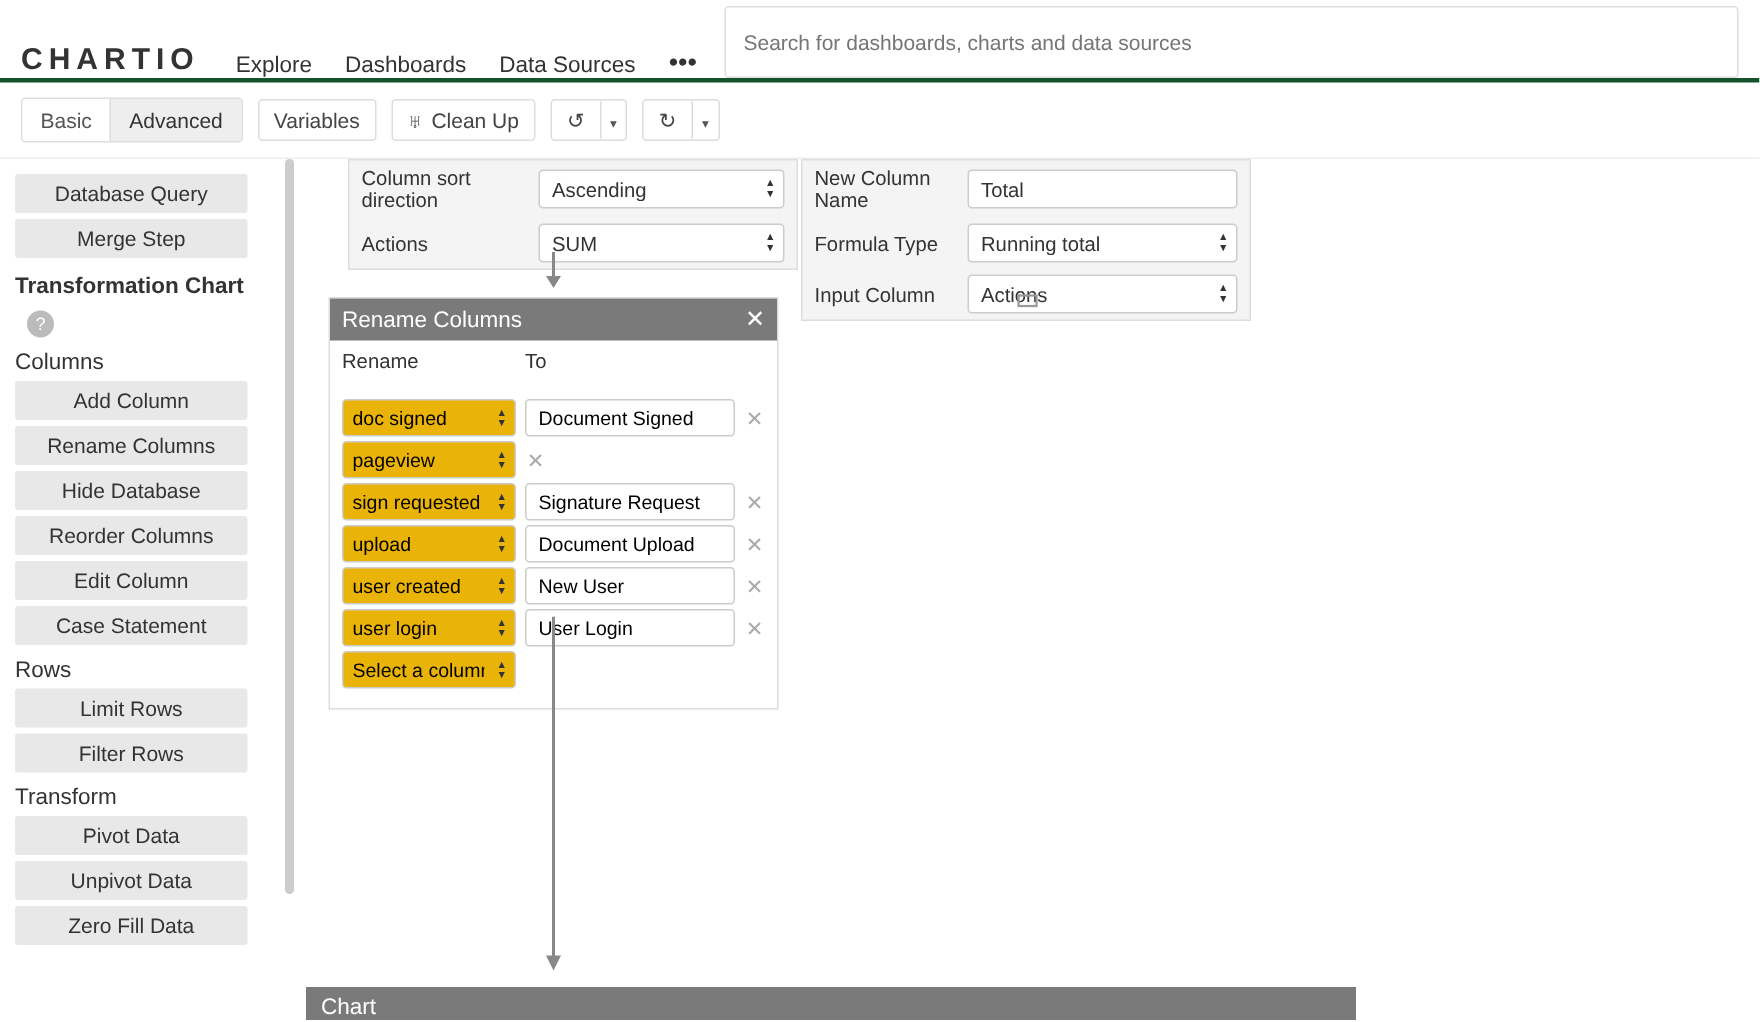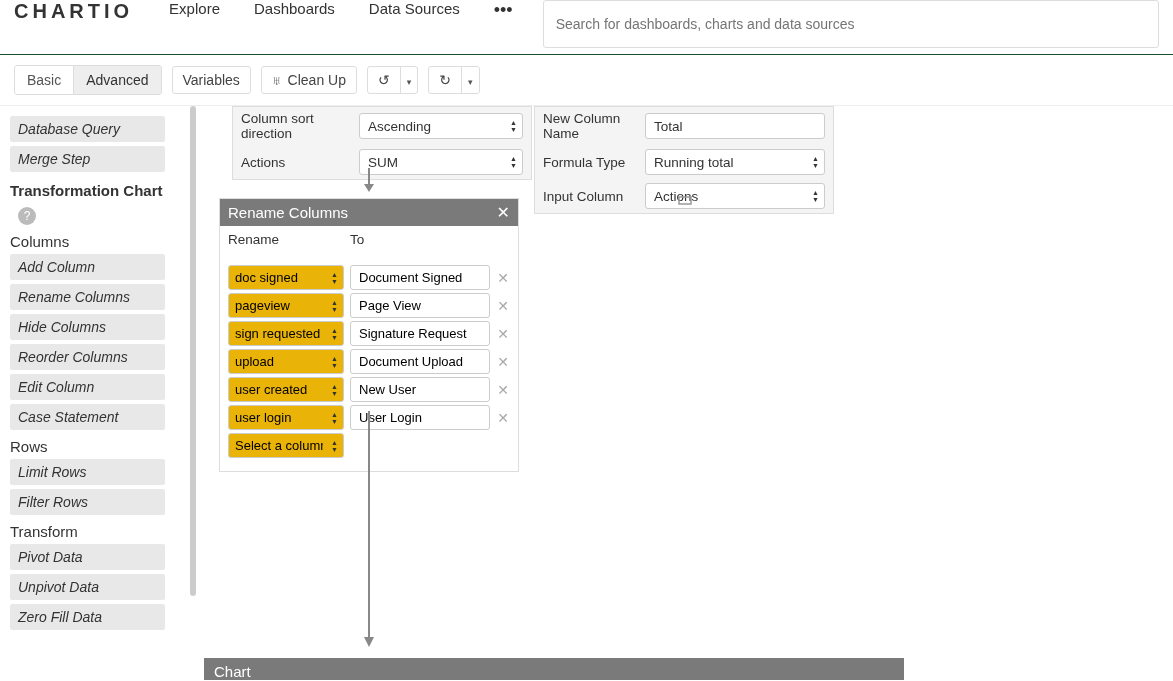--- a/index.html
+++ b/index.html
@@ -1,40 +1,40 @@
 <!DOCTYPE html>
 <html><head>
 <meta charset="utf-8">
 <style>
 * { box-sizing: border-box; margin: 0; padding: 0; }
 body { font-family: -apple-system, "Helvetica Neue", Arial, sans-serif; font-size: 14px; color: #333; background: #fff; width: 1173px; height: 681px; overflow: hidden; }
 
 
-.topnav { display: flex; align-items: flex-start; height: 55px; padding: 0 14px; border-bottom: 1px solid #14532d; gap: 12px; }
+.topnav { display: flex; align-items: flex-end; height: 55px; padding: 0 14px; border-bottom: 3px solid #14532d; }
 .logo { font-weight: 800; font-size: 20px; letter-spacing: 4px; margin-right: 24px; font-family: Arial, sans-serif; }
 .navlink { margin-right: 22px; color: #333; font-size: 15px; cursor: pointer; }
 .dots { margin-right: 18px; font-size: 18px; color:#333; cursor:pointer; }
 .search { flex: 1; }
 .search input { width: 100%; height: 48px; border: 1px solid #ddd; border-radius: 3px; padding: 0 12px; font-size: 14px; color:#000000; }
 
 
 .toolbar { display: flex; align-items: center; gap: 10px; padding: 10px 14px; border-bottom: 1px solid #eee; }
 .btngroup { display: inline-flex; border: 1px solid #ddd; border-radius: 3px; overflow: hidden; }
 .btn { padding: 6px 12px; background: #fff; border: none; font-size: 14px; cursor: pointer; color:#555; }
 .btn + .btn { border-left: 1px solid #ddd; }
 .btn.active { background: #eee; color:#333; }
 .minibtn { border:1px solid #ddd; border-radius:3px; padding:5px 10px; background:#fff; cursor:pointer; font-size:14px; display:inline-flex; align-items:center; gap:6px; color:#444; }
 .minidrop { border-left:1px solid #ddd; padding:5px 6px; cursor:pointer; color:#555; }
 .miniwrap { display:inline-flex; border:1px solid #ddd; border-radius:3px; }
 .miniwrap .left { padding:5px 10px; cursor:pointer; color:#444; }
 
 
 .main { display:flex; height: calc(681px - 55px - 52px); }
 .sidebar { width: 190px; padding: 10px 10px 10px 10px; overflow-y:auto; }
-.stepbtn { display:block; width:155px; text-align:left; background:#e8e8e8; border:none; padding:5px 8px; margin-bottom:4px; font-size:14px; color:#333; cursor:pointer; border-radius:2px;font-style:italic; }
+.stepbtn { display:block; width:155px; text-align:center; background:#e8e8e8; border:none; padding:5px 8px; margin-bottom:4px; font-size:14px; color:#333; cursor:pointer; border-radius:2px; }
 .sidelabel { font-size:15px; color:#333; margin:10px 0 6px 0; font-weight:600; }
 .sidelabel.small { font-weight:400; font-size:15px; margin:8px 0 4px 0; }
 .helpicon { width:18px; height:18px; border-radius:50%; background:#bbb; color:#fff; display:inline-flex; align-items:center; justify-content:center; font-size:12px; margin-top:2px; margin-left:8px;}
 
 .canvas-scroll { flex:1; position:relative; overflow:hidden; }
 .canvas-scroll::before { content:""; position:absolute; left:0; top:0; bottom:0; width:6px; background:#ccc; border-radius:3px; height:490px; }
 .canvas { position:absolute; left:14px; right:0; top:0; bottom:0; }
 
 .card { position:absolute; border:1px solid #ddd; background:#fff; }
 .card.gray { background:#f4f4f4; }
@@ -99,21 +99,21 @@
   <div class="sidebar">
     <button class="stepbtn">Database Query</button>
     <button class="stepbtn">Merge Step</button>
 
     <div class="sidelabel">Transformation Chart</div>
     <div class="helpicon">?</div>
 
     <div class="sidelabel small">Columns</div>
     <button class="stepbtn">Add Column</button>
     <button class="stepbtn">Rename Columns</button>
-    <button class="stepbtn">Hide Columns</button>
+    <button class="stepbtn">Hide Database</button>
     <button class="stepbtn">Reorder Columns</button>
     <button class="stepbtn">Edit Column</button>
     <button class="stepbtn">Case Statement</button>
 
     <div class="sidelabel small">Rows</div>
     <button class="stepbtn">Limit Rows</button>
     <button class="stepbtn">Filter Rows</button>
 
     <div class="sidelabel small">Transform</div>
     <button class="stepbtn">Pivot Data</button>
@@ -183,21 +183,20 @@
             <div>To</div>
           </div>
 
           <div class="renamerow">
             <div class="selwrap"><select><option>doc signed</option></select><span class="caret"></span></div>
             <input class="to" value="Document Signed" style="">
             <span class="rowx">✕</span>
           </div>
           <div class="renamerow">
             <div class="selwrap"><select><option>pageview</option></select><span class="caret"></span></div>
-            <input class="to" value="Page View" style="">
             <span class="rowx">✕</span>
           </div>
           <div class="renamerow">
             <div class="selwrap"><select><option>sign requested</option></select><span class="caret"></span></div>
             <input class="to" value="Signature Request" style="">
             <span class="rowx">✕</span>
           </div>
           <div class="renamerow">
             <div class="selwrap"><select><option>upload</option></select><span class="caret"></span></div>
             <input class="to" value="Document Upload" style="">

